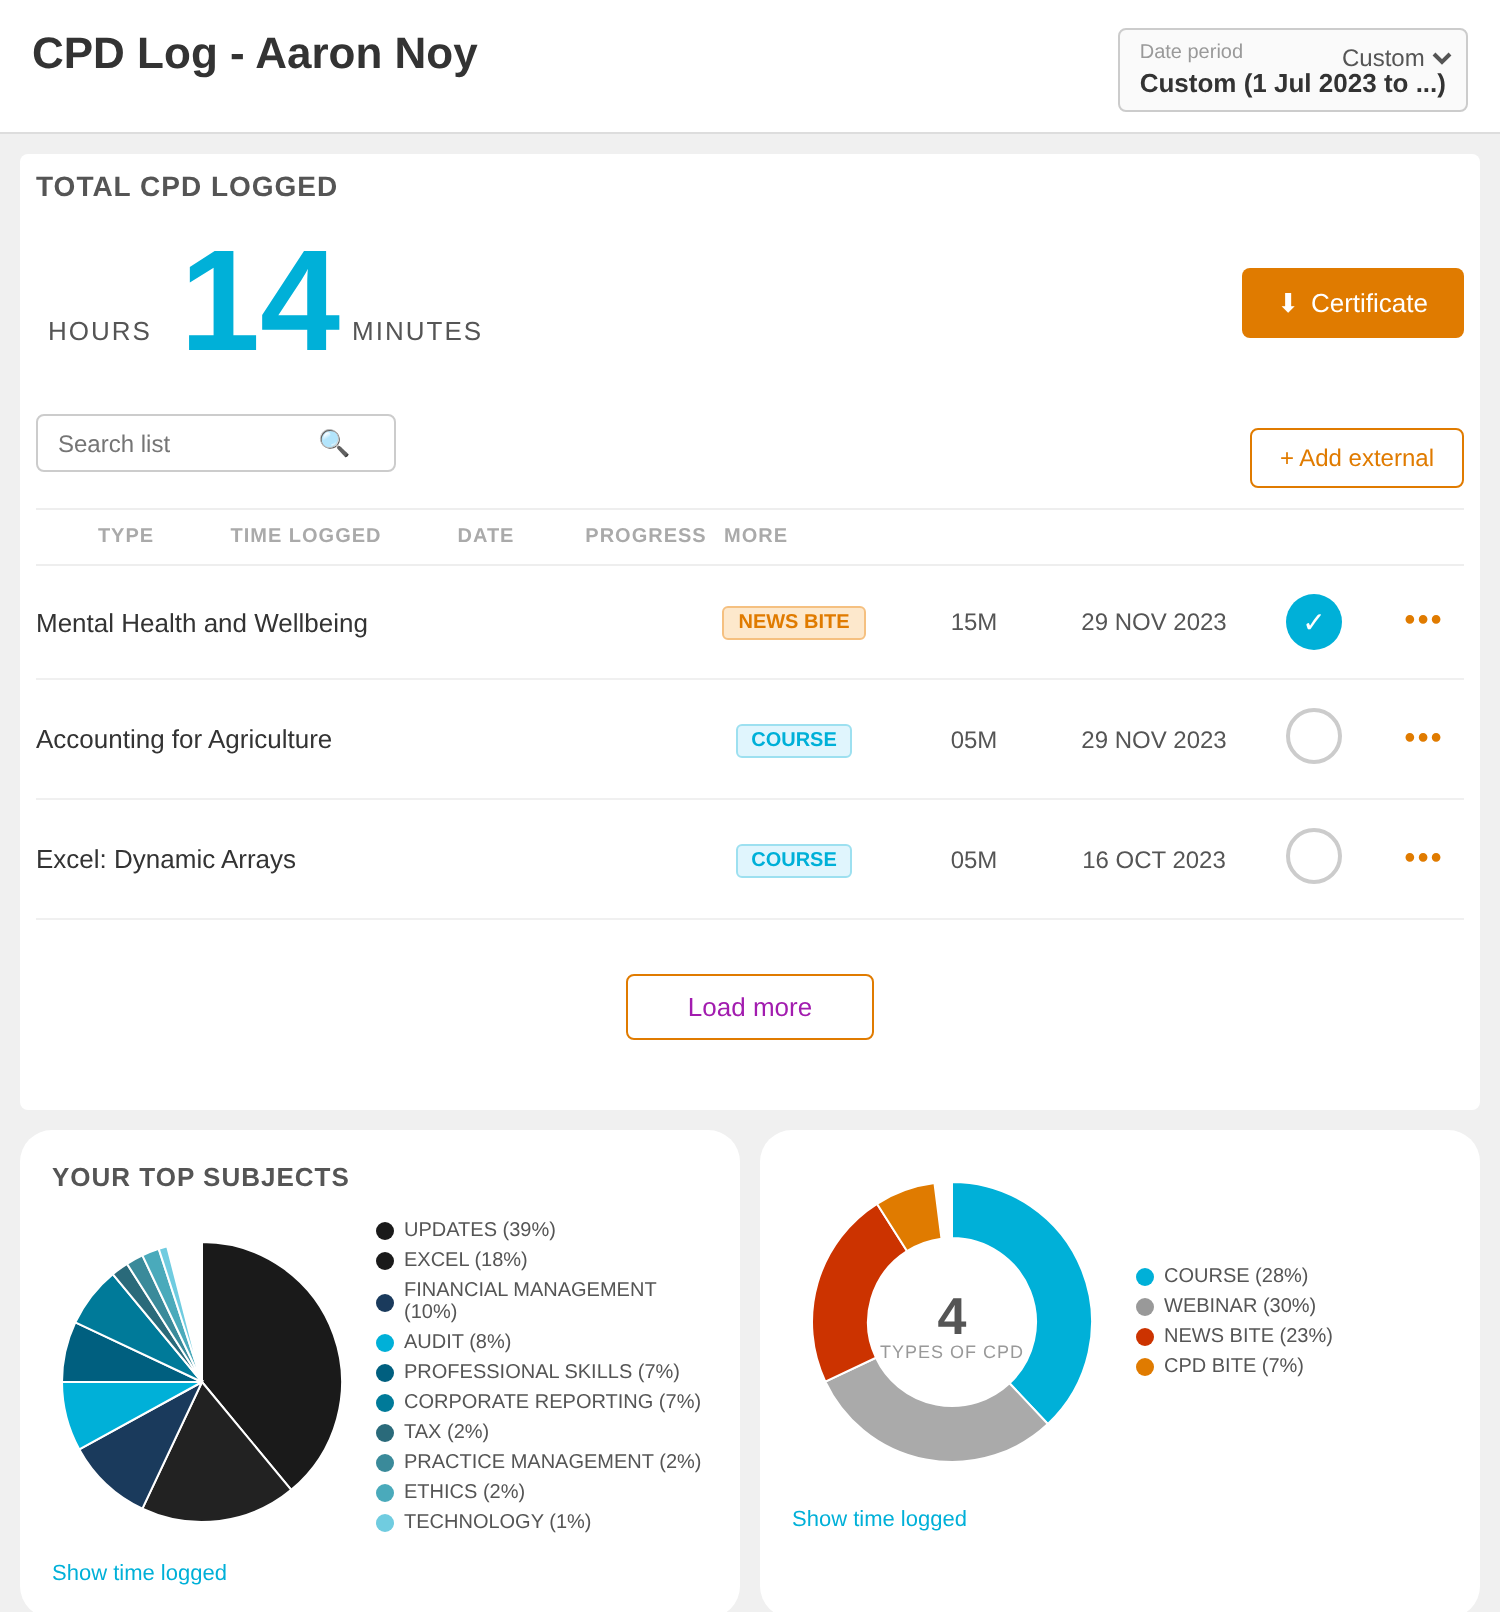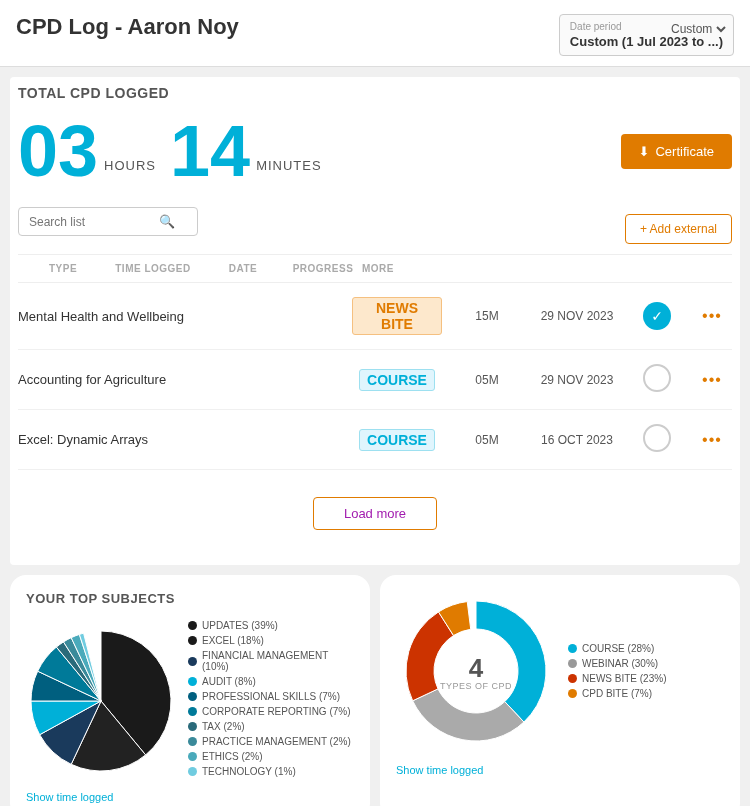--- a/index.html
+++ b/index.html
@@ -37,21 +37,21 @@
     .col-more { width: 40px; text-align: center; }
 
     .table-row { display: flex; align-items: center; padding: 14px 0; border-bottom: 1px solid #f0f0f0; }
     .row-title { flex: 1; min-width: 180px; font-size: 13px; color: #333; }
     .row-type { width: 90px; text-align: center; }
     .row-time { width: 90px; text-align: center; font-size: 12px; color: #555; }
     .row-date { width: 90px; text-align: center; font-size: 12px; color: #555; }
     .row-progress { width: 70px; text-align: center; }
     .row-more { width: 40px; text-align: center; color: #e07b00; font-size: 16px; letter-spacing: 1px; cursor: pointer; }
 
-    .badge { display: inline-block; border-radius: 3px; padding: 2px 7px; font-size: 14px; font-weight: bold; text-transform: uppercase; }
+    .badge { display: inline-block; border-radius: 3px; padding: 2px 7px; font-size: 10px; font-weight: bold; text-transform: uppercase; }
     .badge-news { background: #fde8cc; color: #e07b00; border: 1px solid #f5c080; }
     .badge-course { background: #e0f5fd; color: #00b0d8; border: 1px solid #9de0f0; }
 
     .progress-circle { width: 28px; height: 28px; border-radius: 50%; display: inline-flex; align-items: center; justify-content: center; }
     .progress-done { background: #00b0d8; }
     .progress-partial { background: #fff; border: 2px solid #ccc; }
     .checkmark { color: #fff; font-size: 14px; }
 
     .load-more-btn { display: block; margin: 27px auto; border: 1px solid #e07b00; color: #a21caf; background: #fff; border-radius: 4px; padding: 8px 30px; font-size: 13px; cursor: pointer; }
 
@@ -89,21 +89,20 @@
     <div class="date-period-value">Custom (1 Jul 2023 to ...)</div>
     <select>
       <option>Custom</option>
     </select>
   </div>
 </div>
 
 <div class="section-card">
   <div class="section-title">TOTAL CPD LOGGED</div>
   <div class="cpd-stats">
-    <div class="cpd-number">03</div>
     <div class="cpd-unit">HOURS</div>
     <div class="cpd-number">14</div>
     <div class="cpd-unit">MINUTES</div>
     <button class="certificate-btn">
       <span>⬇</span>
       <span>Certificate</span>
     </button>
   </div>
 
   <div class="search-row">

